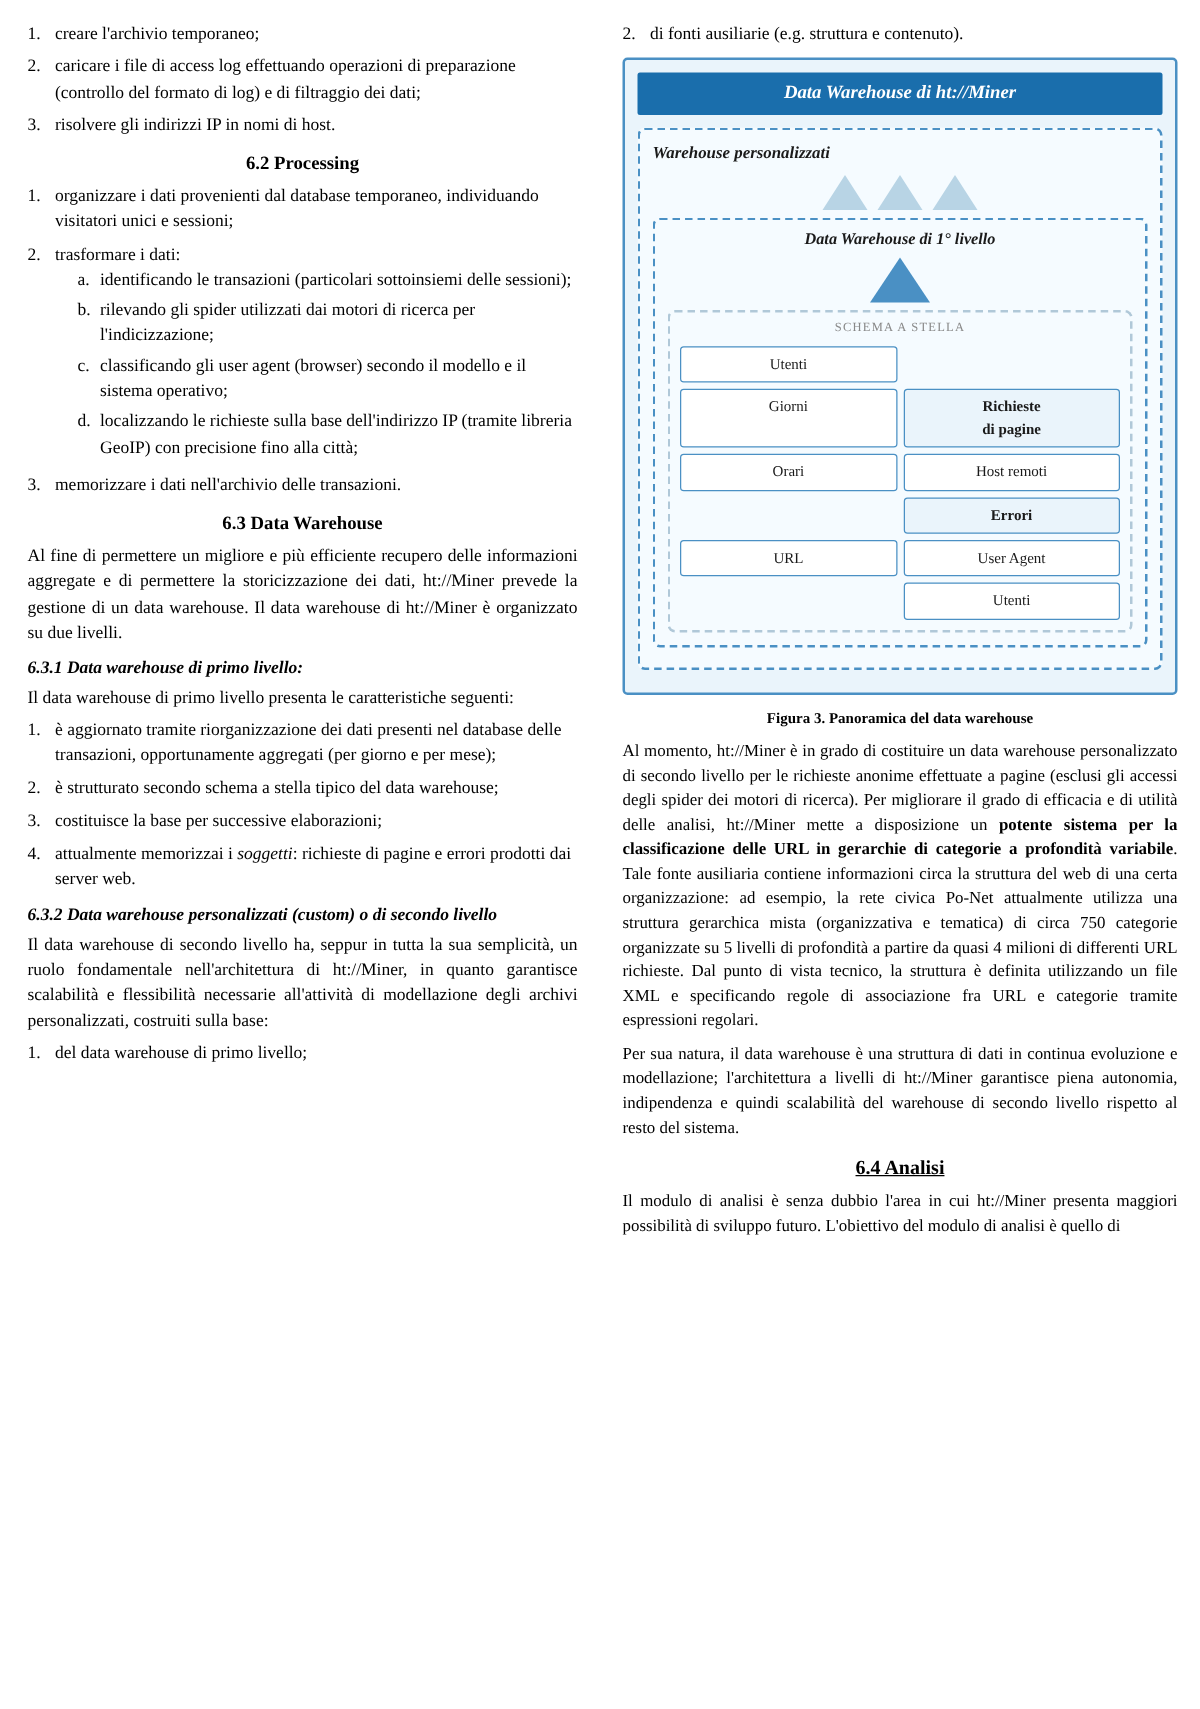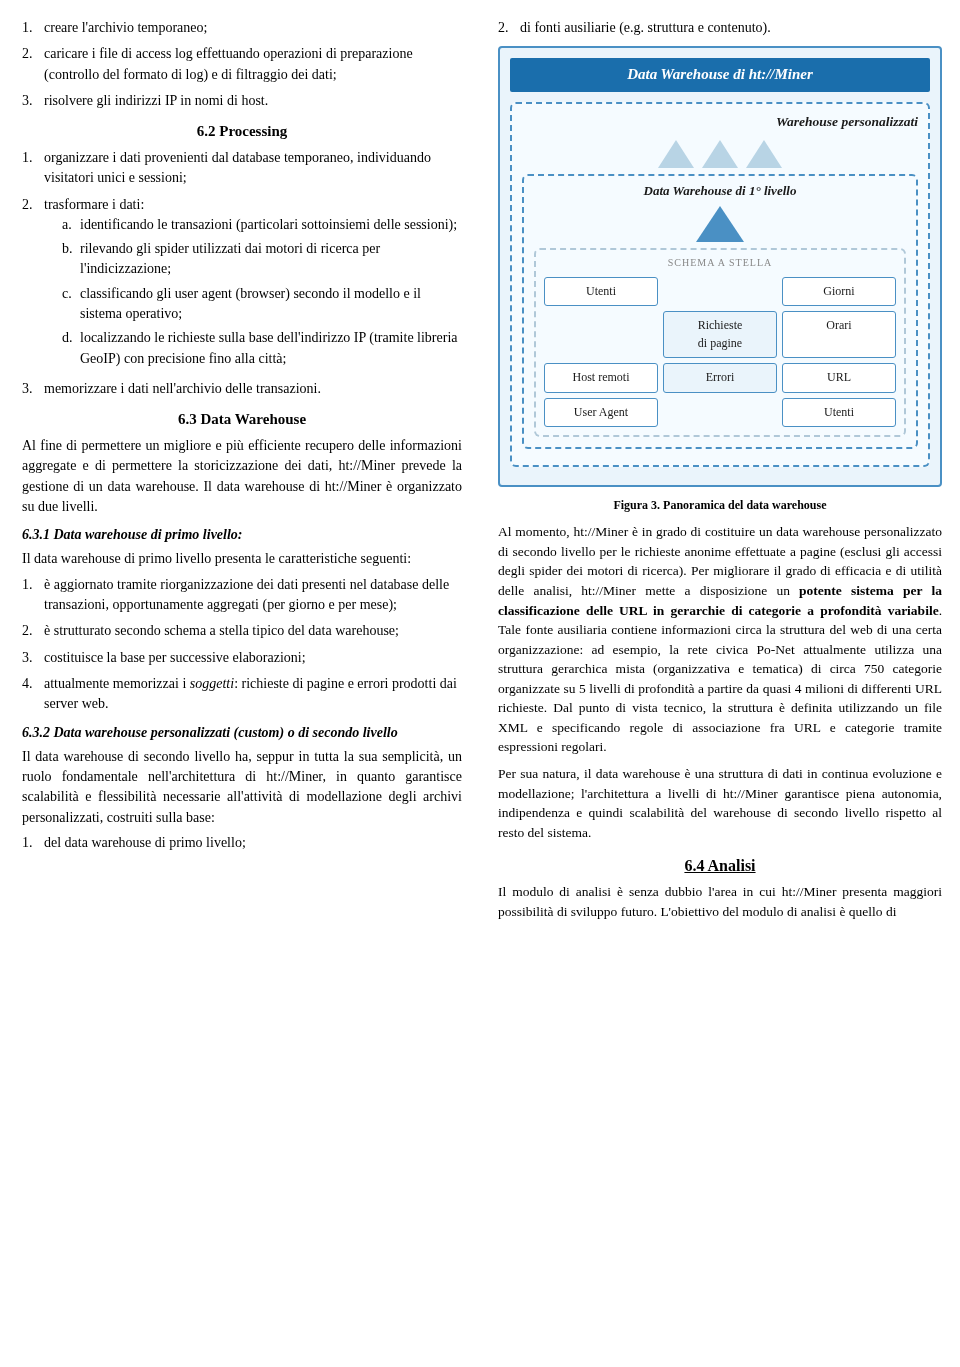--- a/index.html
+++ b/index.html
@@ -94,21 +94,21 @@
     
     .wh-top-box {
       border: 2px dashed #4a90c4;
       border-radius: 6px;
       background: #f5fbff;
       padding: 8px 10px 10px 10px;
       margin-bottom: 8px;
       position: relative;
     }
     .wh-top-label {
-      text-align: right;
+      text-align: left;
       font-size: 13.5px;
       font-style: italic;
       font-weight: bold;
       color: #1a1a1a;
       margin-bottom: 8px;
     }
 
     
     .arrows-row {
       display: flex;
@@ -161,41 +161,41 @@
       font-size: 10px;
       color: #888;
       letter-spacing: 1px;
       text-transform: uppercase;
       margin-bottom: 6px;
     }
 
     
     .star-grid {
       display: grid;
-      grid-template-columns: 1fr 1fr 1fr;
+      grid-template-columns: 1fr 1fr;
       grid-template-rows: auto auto auto auto;
       gap: 5px 5px;
       position: relative;
     }
     .star-cell {
       border: 1.5px solid #4a90c4;
       border-radius: 3px;
       background: #fff;
       text-align: center;
       font-size: 12px;
       padding: 5px 2px;
       color: #1a1a1a;
     }
     .star-cell-center {
       border: 1.5px solid #4a90c4;
       border-radius: 3px;
       background: #eaf4fb;
       text-align: center;
       font-size: 12px;
-      font-weight: normal;
+      font-weight: bold;
       padding: 5px 16px;
       color: #1a1a1a;
       grid-column: 2;
     }
     .star-cell-empty {
       background: transparent;
       border: none;
     }
 
     

